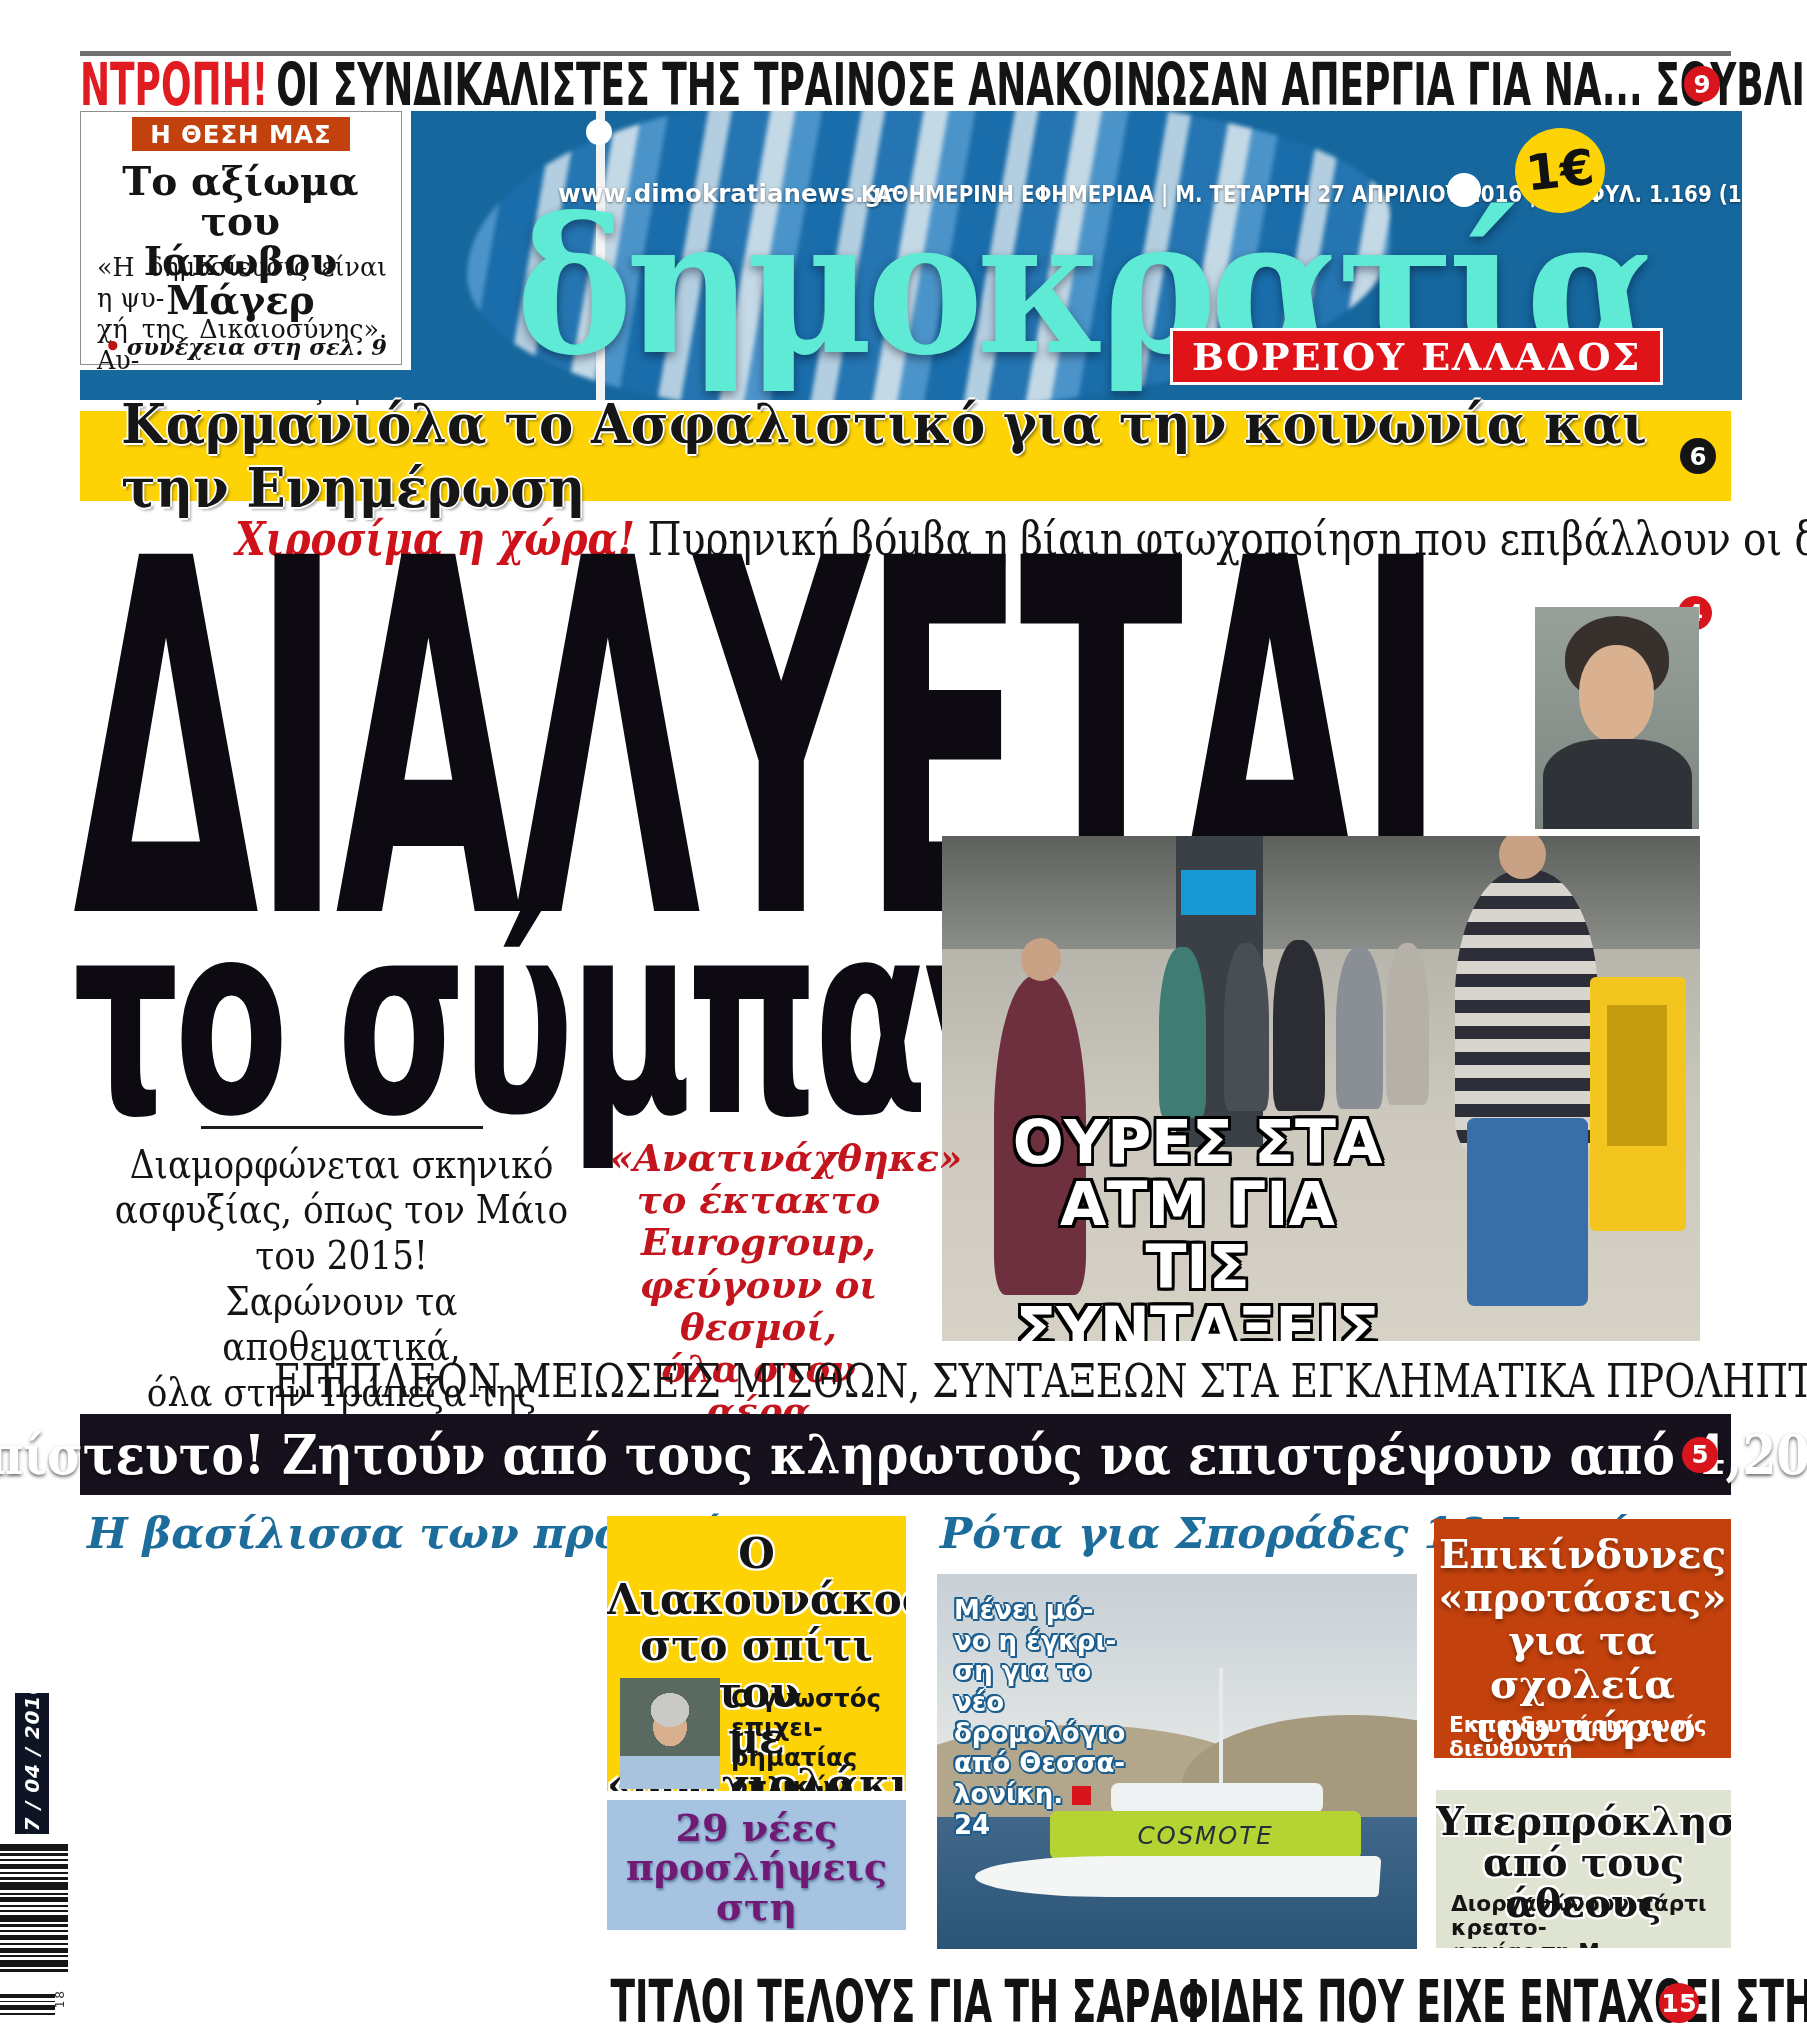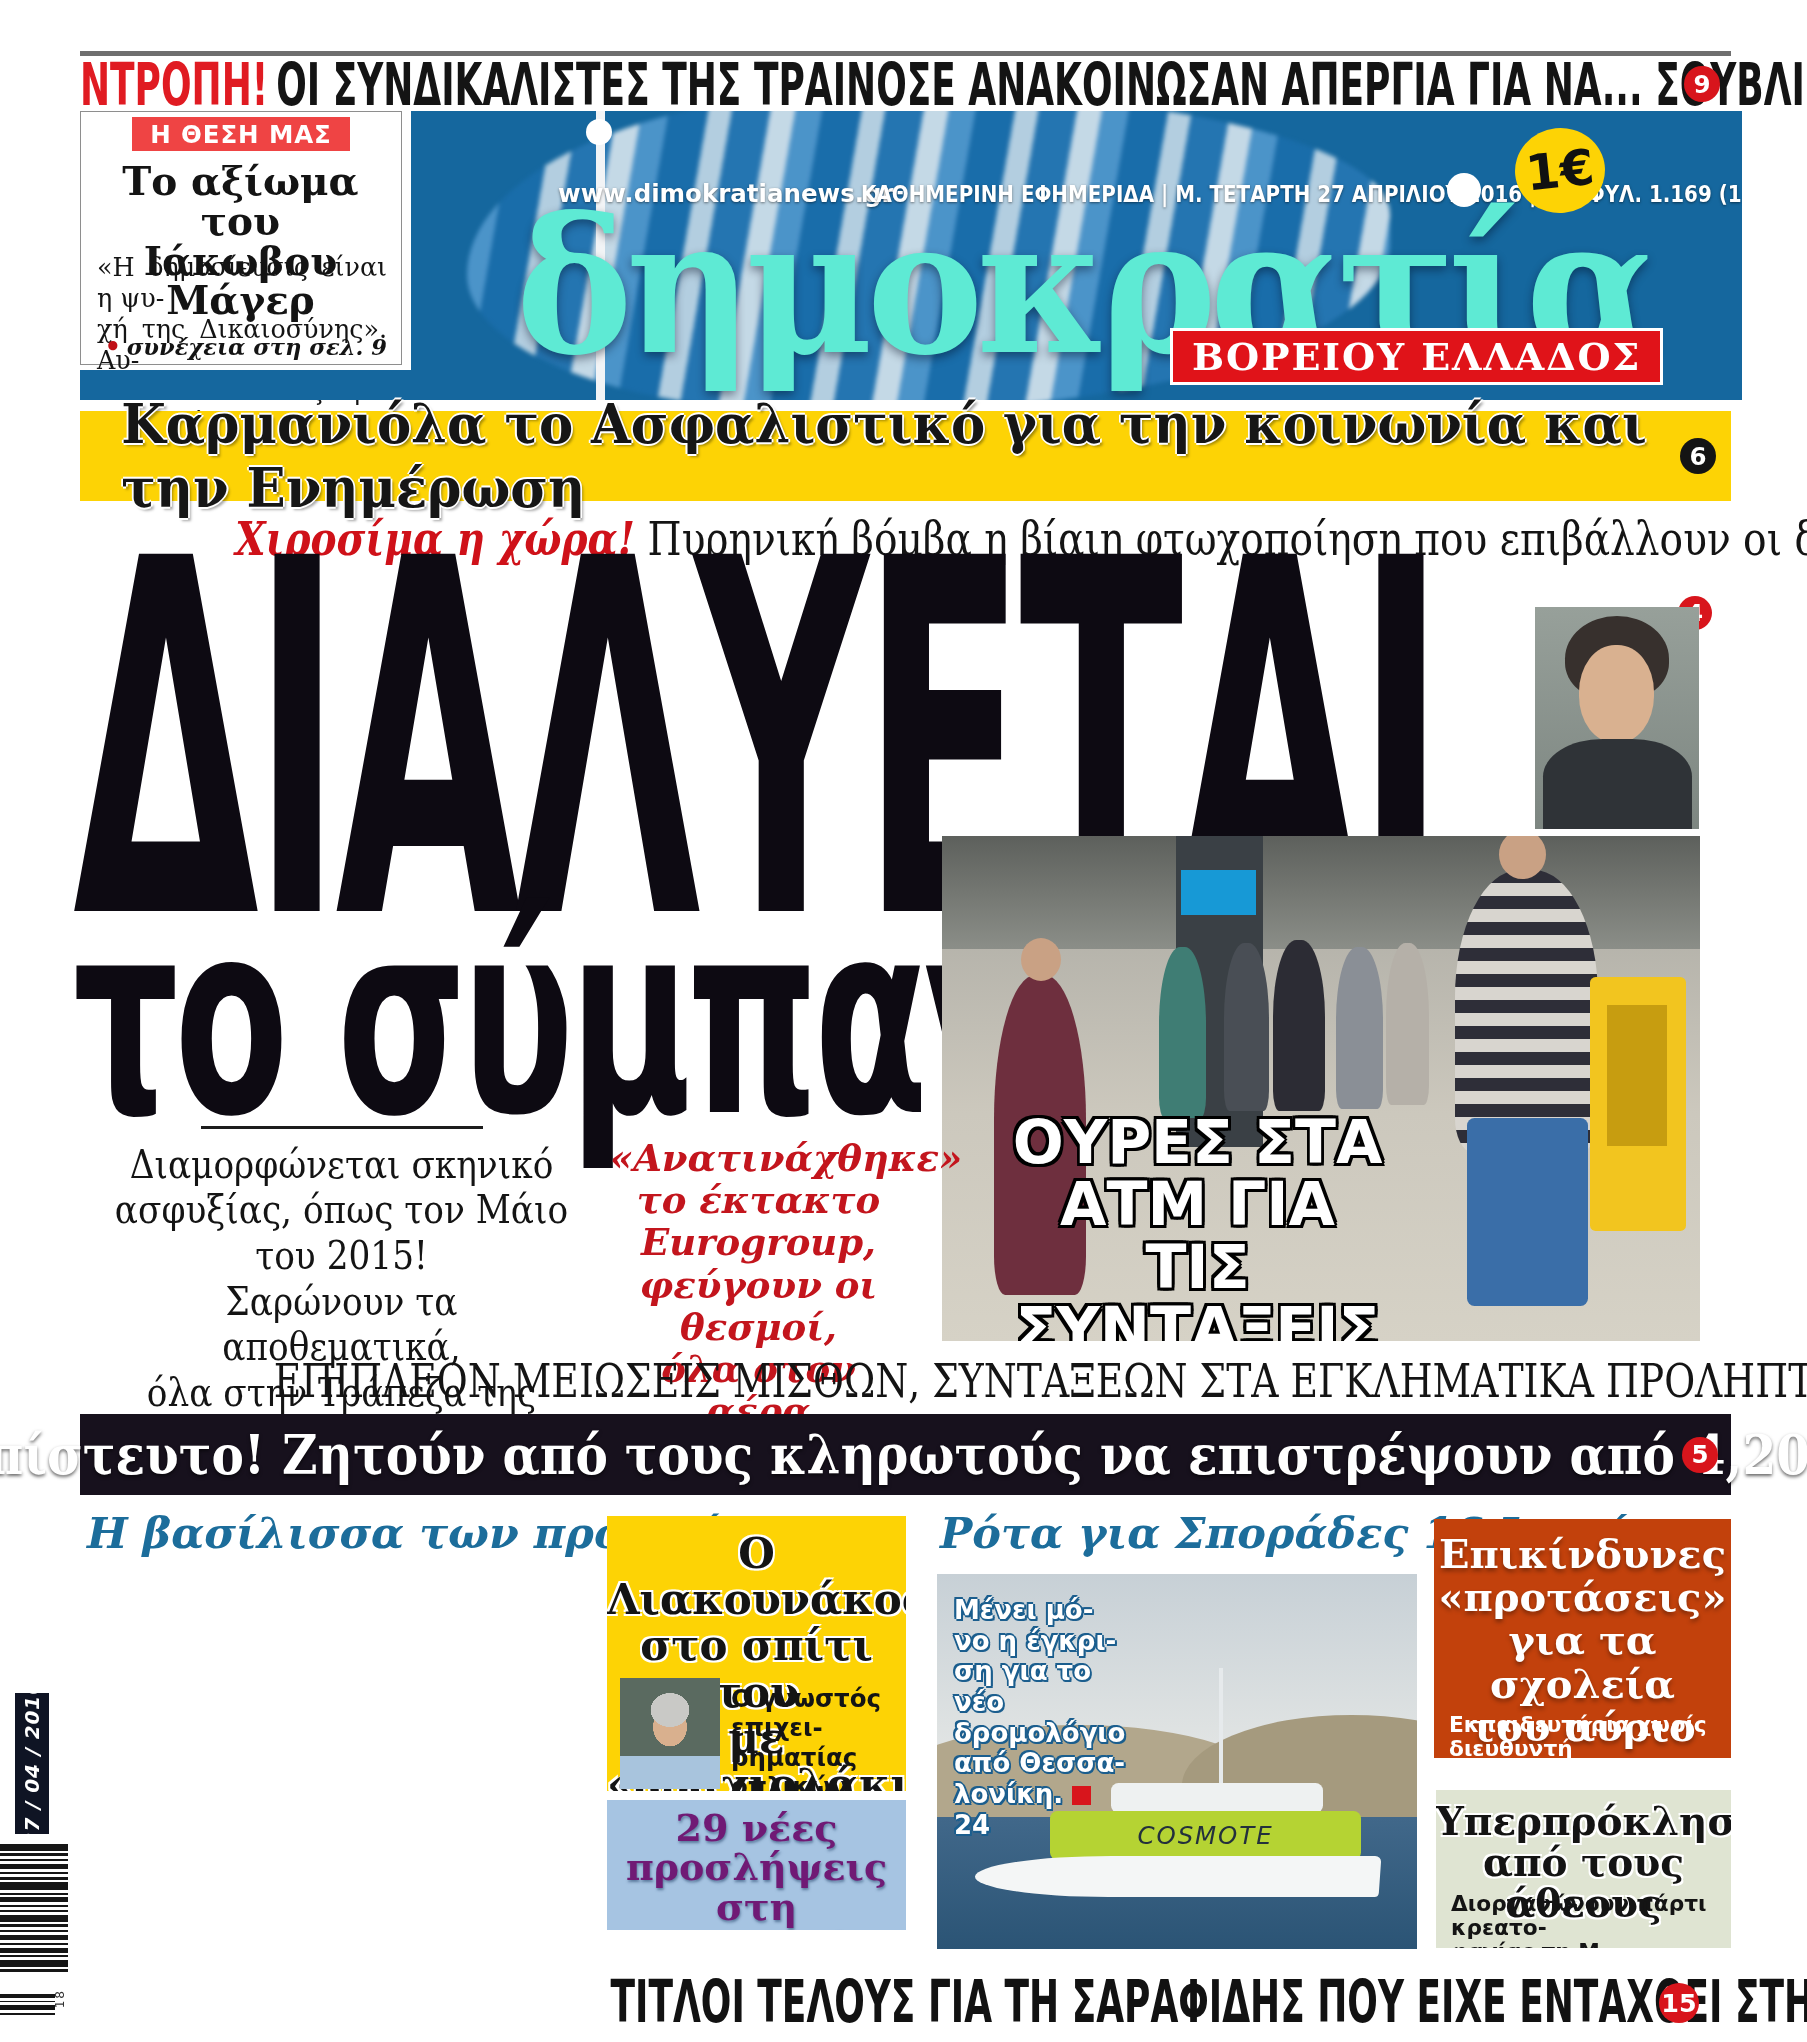--- a/index.html
+++ b/index.html
@@ -18,21 +18,21 @@
 
   
   .top-rule{left:80px;top:51px;width:1651px;height:4.7px;background:#6f6f6f;}
   .top-banner{left:80px;top:56px;width:1601px;font-family:"DejaVu Sans",sans-serif;
               font-weight:bold;font-size:58px;line-height:1;white-space:nowrap;}
   .top-banner .lead{color:#e01b22;margin-right:13px;}
   .c9{left:1684px;top:66px;width:36px;height:36px;font-size:24.5px;}
 
   
   .opinion{left:80px;top:111px;width:320px;height:252px;border:1.9px solid #8e8e8e;background:#fff;}
-  .opinion-label{left:132px;top:117px;width:218px;height:34px;background:#ef4444;color:#fff;
+  .opinion-label{left:132px;top:117px;width:218px;height:34px;background:#c2410c;color:#fff;
                  font-family:"DejaVu Sans",sans-serif;font-weight:bold;font-size:24.5px;
                  display:flex;align-items:center;justify-content:center;letter-spacing:0.9px;}
   .opinion-title{left:89px;top:162px;width:303px;text-align:center;font-weight:bold;
                  font-size:39px;line-height:1.02;}
   .opinion-body{left:97px;top:252px;width:290px;font-size:25.4px;line-height:1.22;text-align:justify;}
   .opinion-more{left:97px;top:331px;width:290px;text-align:right;font-weight:bold;
                 font-style:italic;font-size:22.6px;}
   .opinion-more .dot{color:#c01016;font-size:26px;margin-right:5.6px;}
   .blue-underbar{left:80px;top:370px;width:331px;height:30px;background:#15679e;}
 

